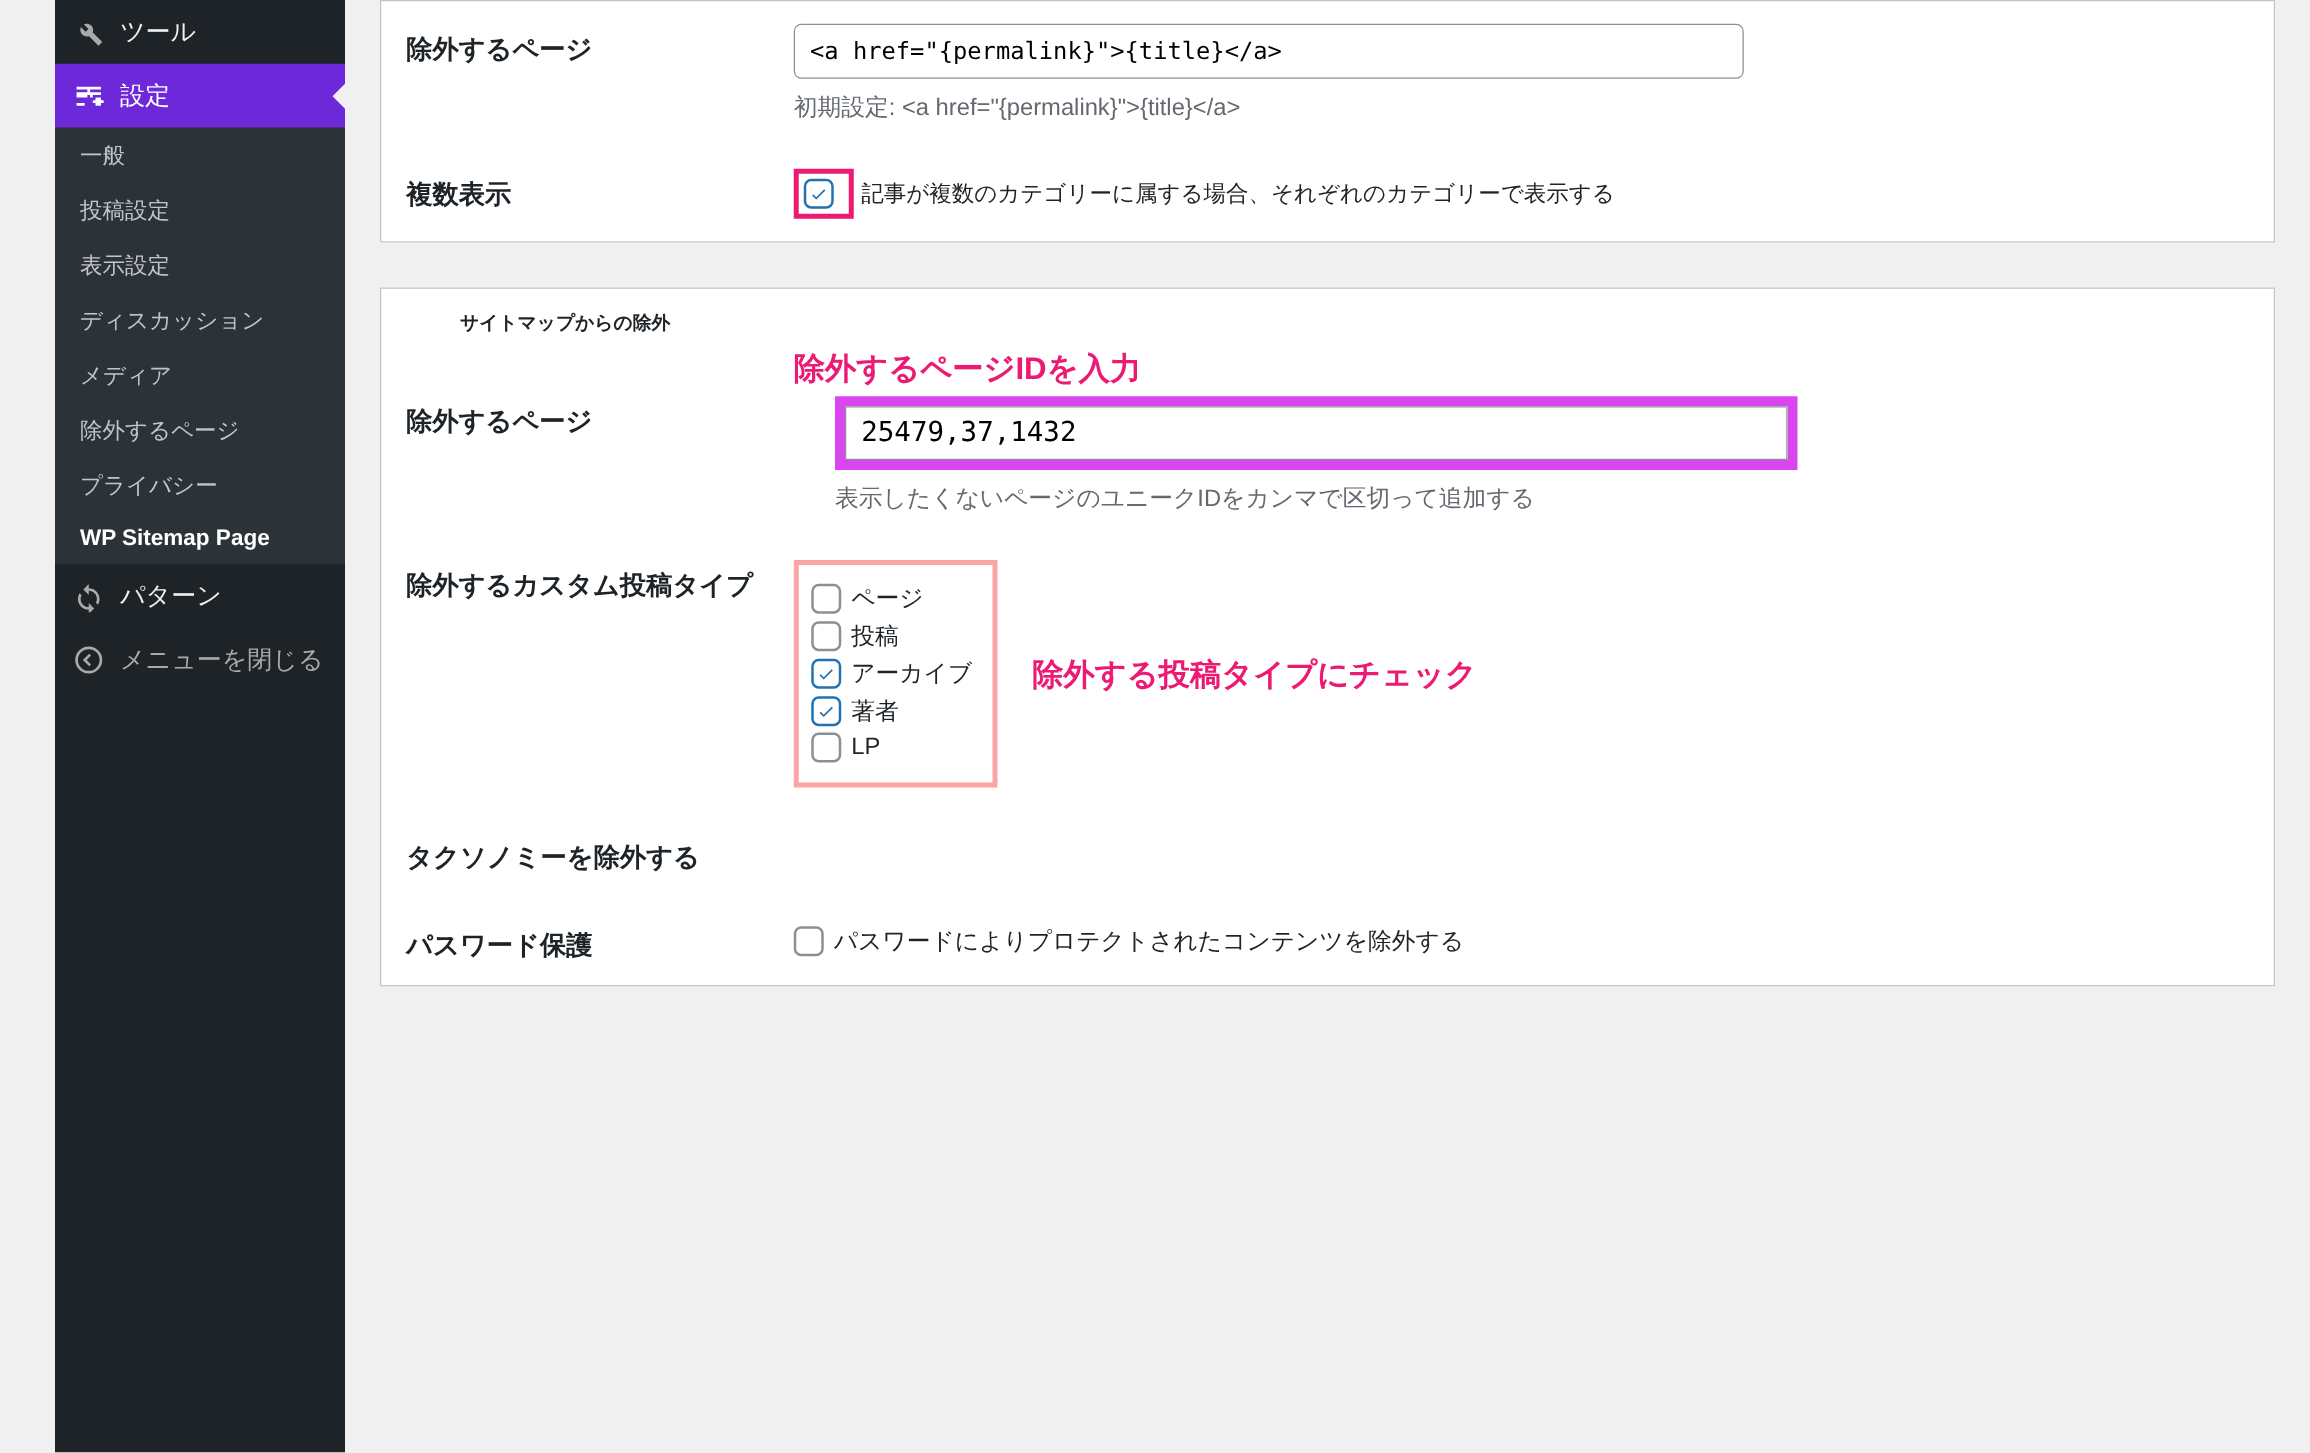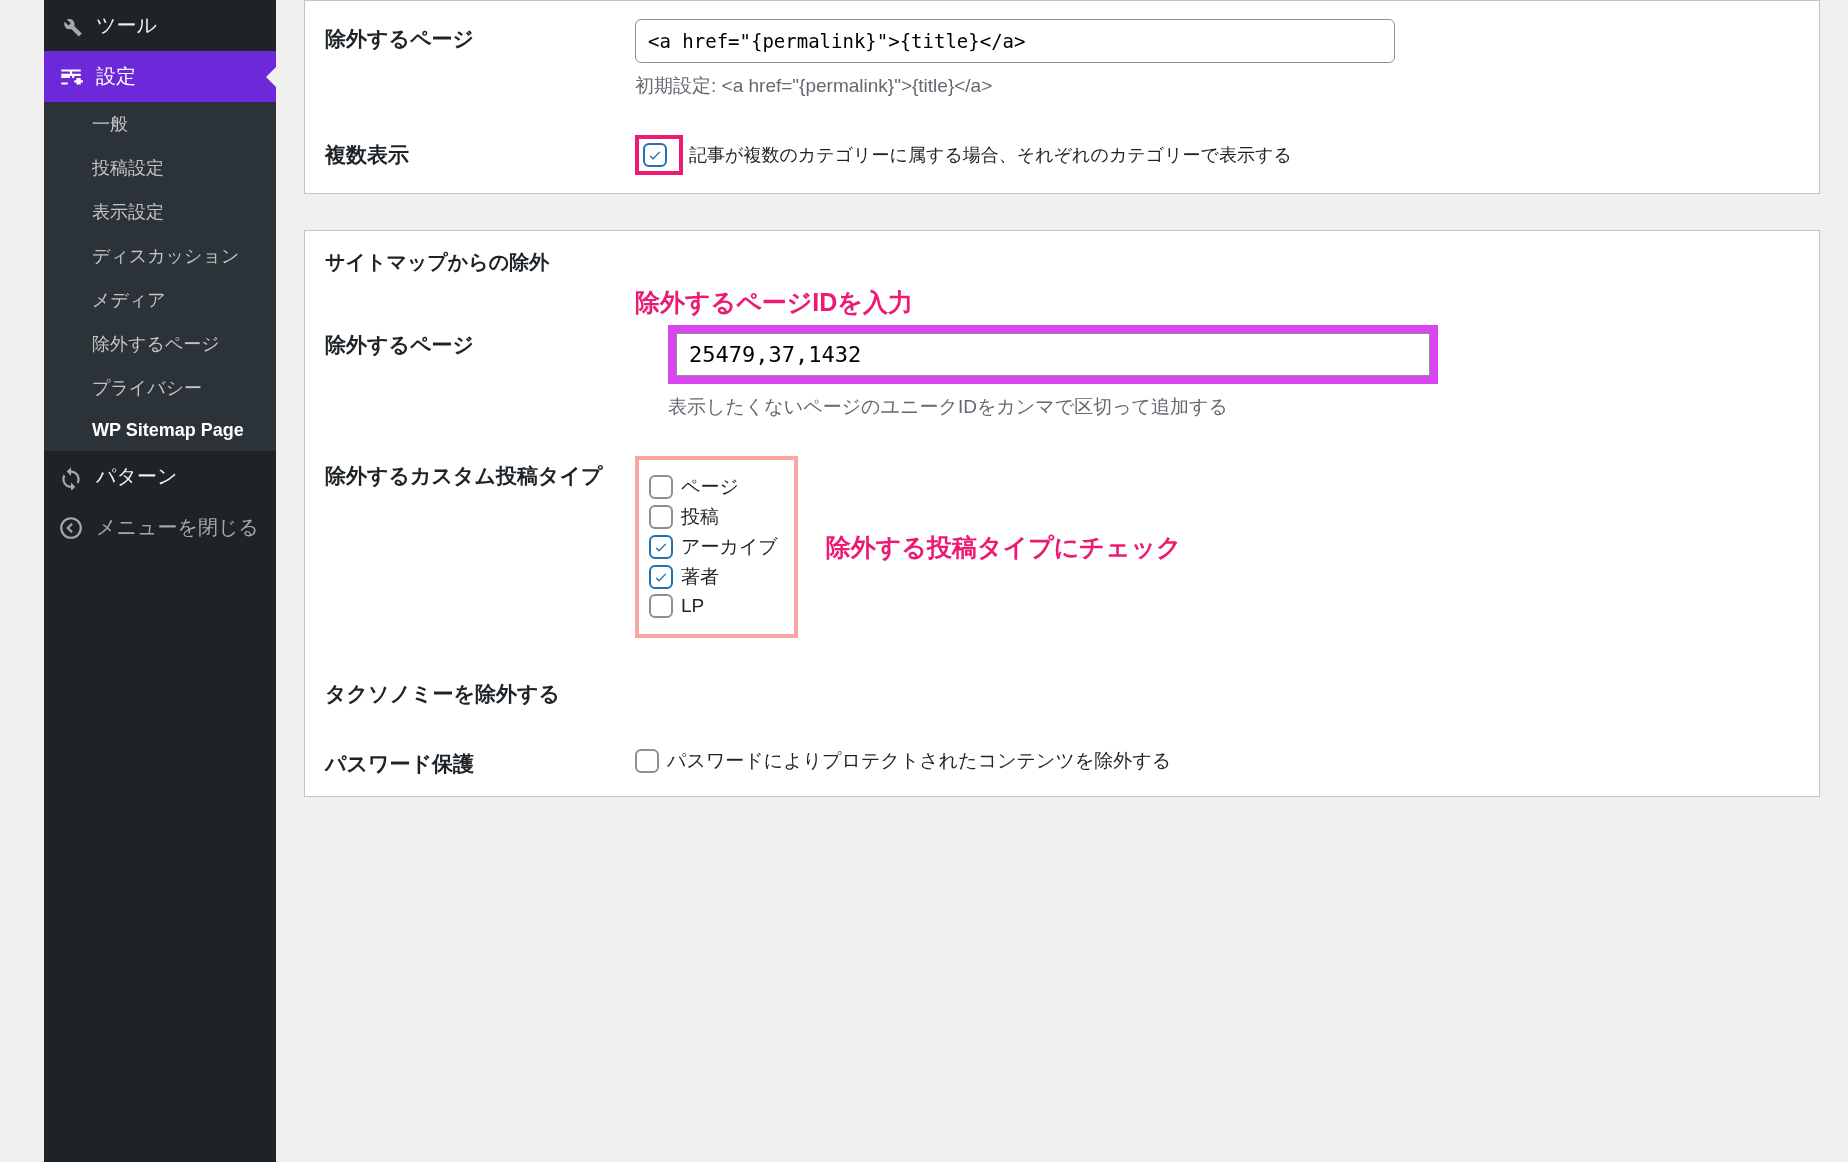--- a/index.html
+++ b/index.html
@@ -6,21 +6,21 @@
 body { font-family: -apple-system, "Hiragino Sans", sans-serif; background: #f0f0f1; color: #1d2327; font-size: 18px; }
 .wrap { display: flex; min-height: 100vh; padding-left: 44px; }
 .sidebar { width: 232px; background: #1d2327; color: #f0f0f1; flex-shrink: 0; }
 .side-item { display: flex; align-items: center; padding: 12px 14px; color: #f0f0f1; font-size: 20px; cursor: pointer; }
 .side-item.top { font-weight: 400; }
 .side-item.active { background: #6d28d9; color: #fff; position: relative; }
 .side-item.active::after { content: ""; position: absolute; right: 0; top: 50%; margin-top: -10px; border: 10px solid transparent; border-right-color: #f0f0f1; }
 .side-item .icon { width: 26px; height: 26px; margin-right: 12px; display: inline-flex; align-items: center; justify-content: center; fill: #a7aaad; }
 .side-item.active .icon { fill: #fff; }
 .subitems { background: #2c3338; }
-.subitem { padding: 10px 14px 10px 20px; color: #c3c4c7; font-size: 18px; cursor: pointer; margin-left: 28px; }
+.subitem { padding: 10px 14px 10px 20px; color: #c3c4c7; font-size: 18px; cursor: pointer; }
 .subitem.current { color: #fff; font-weight: 600; }
 .side-item.collapse { color: #a7aaad; }
 .main { flex: 1; padding: 0 28px 40px 28px; }
 .panel { background: #fff; border: 1px solid #c3c4c7; margin-top: 0; padding: 0; }
 .panel + .panel { margin-top: 36px; }
 .row { display: flex; padding: 18px 20px; align-items: flex-start; }
 .row .label { width: 310px; flex-shrink: 0; font-weight: 700; font-size: 21px; padding-top: 6px; }
 .row .field { flex: 1; }
 input.text { width: 100%; max-width: 760px; padding: 10px 12px; font-size: 19px; border: 1px solid #8c8f94; border-radius: 6px; font-family: ui-monospace, Menlo, monospace; background: #fff; }
 .hint { color: #646970; font-size: 19px; margin-top: 10px; }
@@ -29,21 +29,21 @@
 .chk.checked svg { display: block; }
 .chk svg { display: none; width: 16px; height: 16px; fill: #2271b1; }
 .chk-line { display: flex; align-items: center; margin: 4px 0; font-size: 19px; }
 .highlight-box { border: 4px solid #ec1a72; padding: 4px; display: inline-block; }
 .anno { color: #ec1a72; font-size: 25px; font-weight: 600; }
 .anno1-pos { margin: 0 0 6px 0; }
 .anno2-wrap { display: flex; align-items: center; gap: 28px; }
 .cpt-box { border: 4px solid #fca5a5; padding: 10px 16px 12px 10px; display: inline-block; }
 .input-highlight { border: 8px solid #d946ef; padding: 0; width: 100%; max-width: 770px; }
 .input-highlight input.text { border: 1px solid #8c8f94; border-radius: 0; max-width: none; width: 100%; font-family: ui-monospace, Menlo, monospace; font-size: 22px; padding: 8px 12px; }
-.section-label { font-weight: 700; font-size: 20px; padding: 18px 20px 6px 20px; }
+.section-label { font-weight: 700; font-size: 15px; padding: 18px 20px 6px 20px; margin-left: 43px; }
 </style>
 </head>
 <body>
 
 <div class="wrap">
   <div class="sidebar">
     <div class="side-item top">
       <span class="icon">
         <svg viewBox="0 0 24 24">
             <path d="M22 19l-7-7c.6-1.7.2-3.7-1.2-5.1-1.5-1.5-3.7-1.8-5.5-1l3.5 3.5-2.1 2.1L6.2 8c-.8 1.8-.5 4 .9 5.5 1.4 1.4 3.4 1.8 5.1 1.2l7 7 2.8-2.7z"></path>

